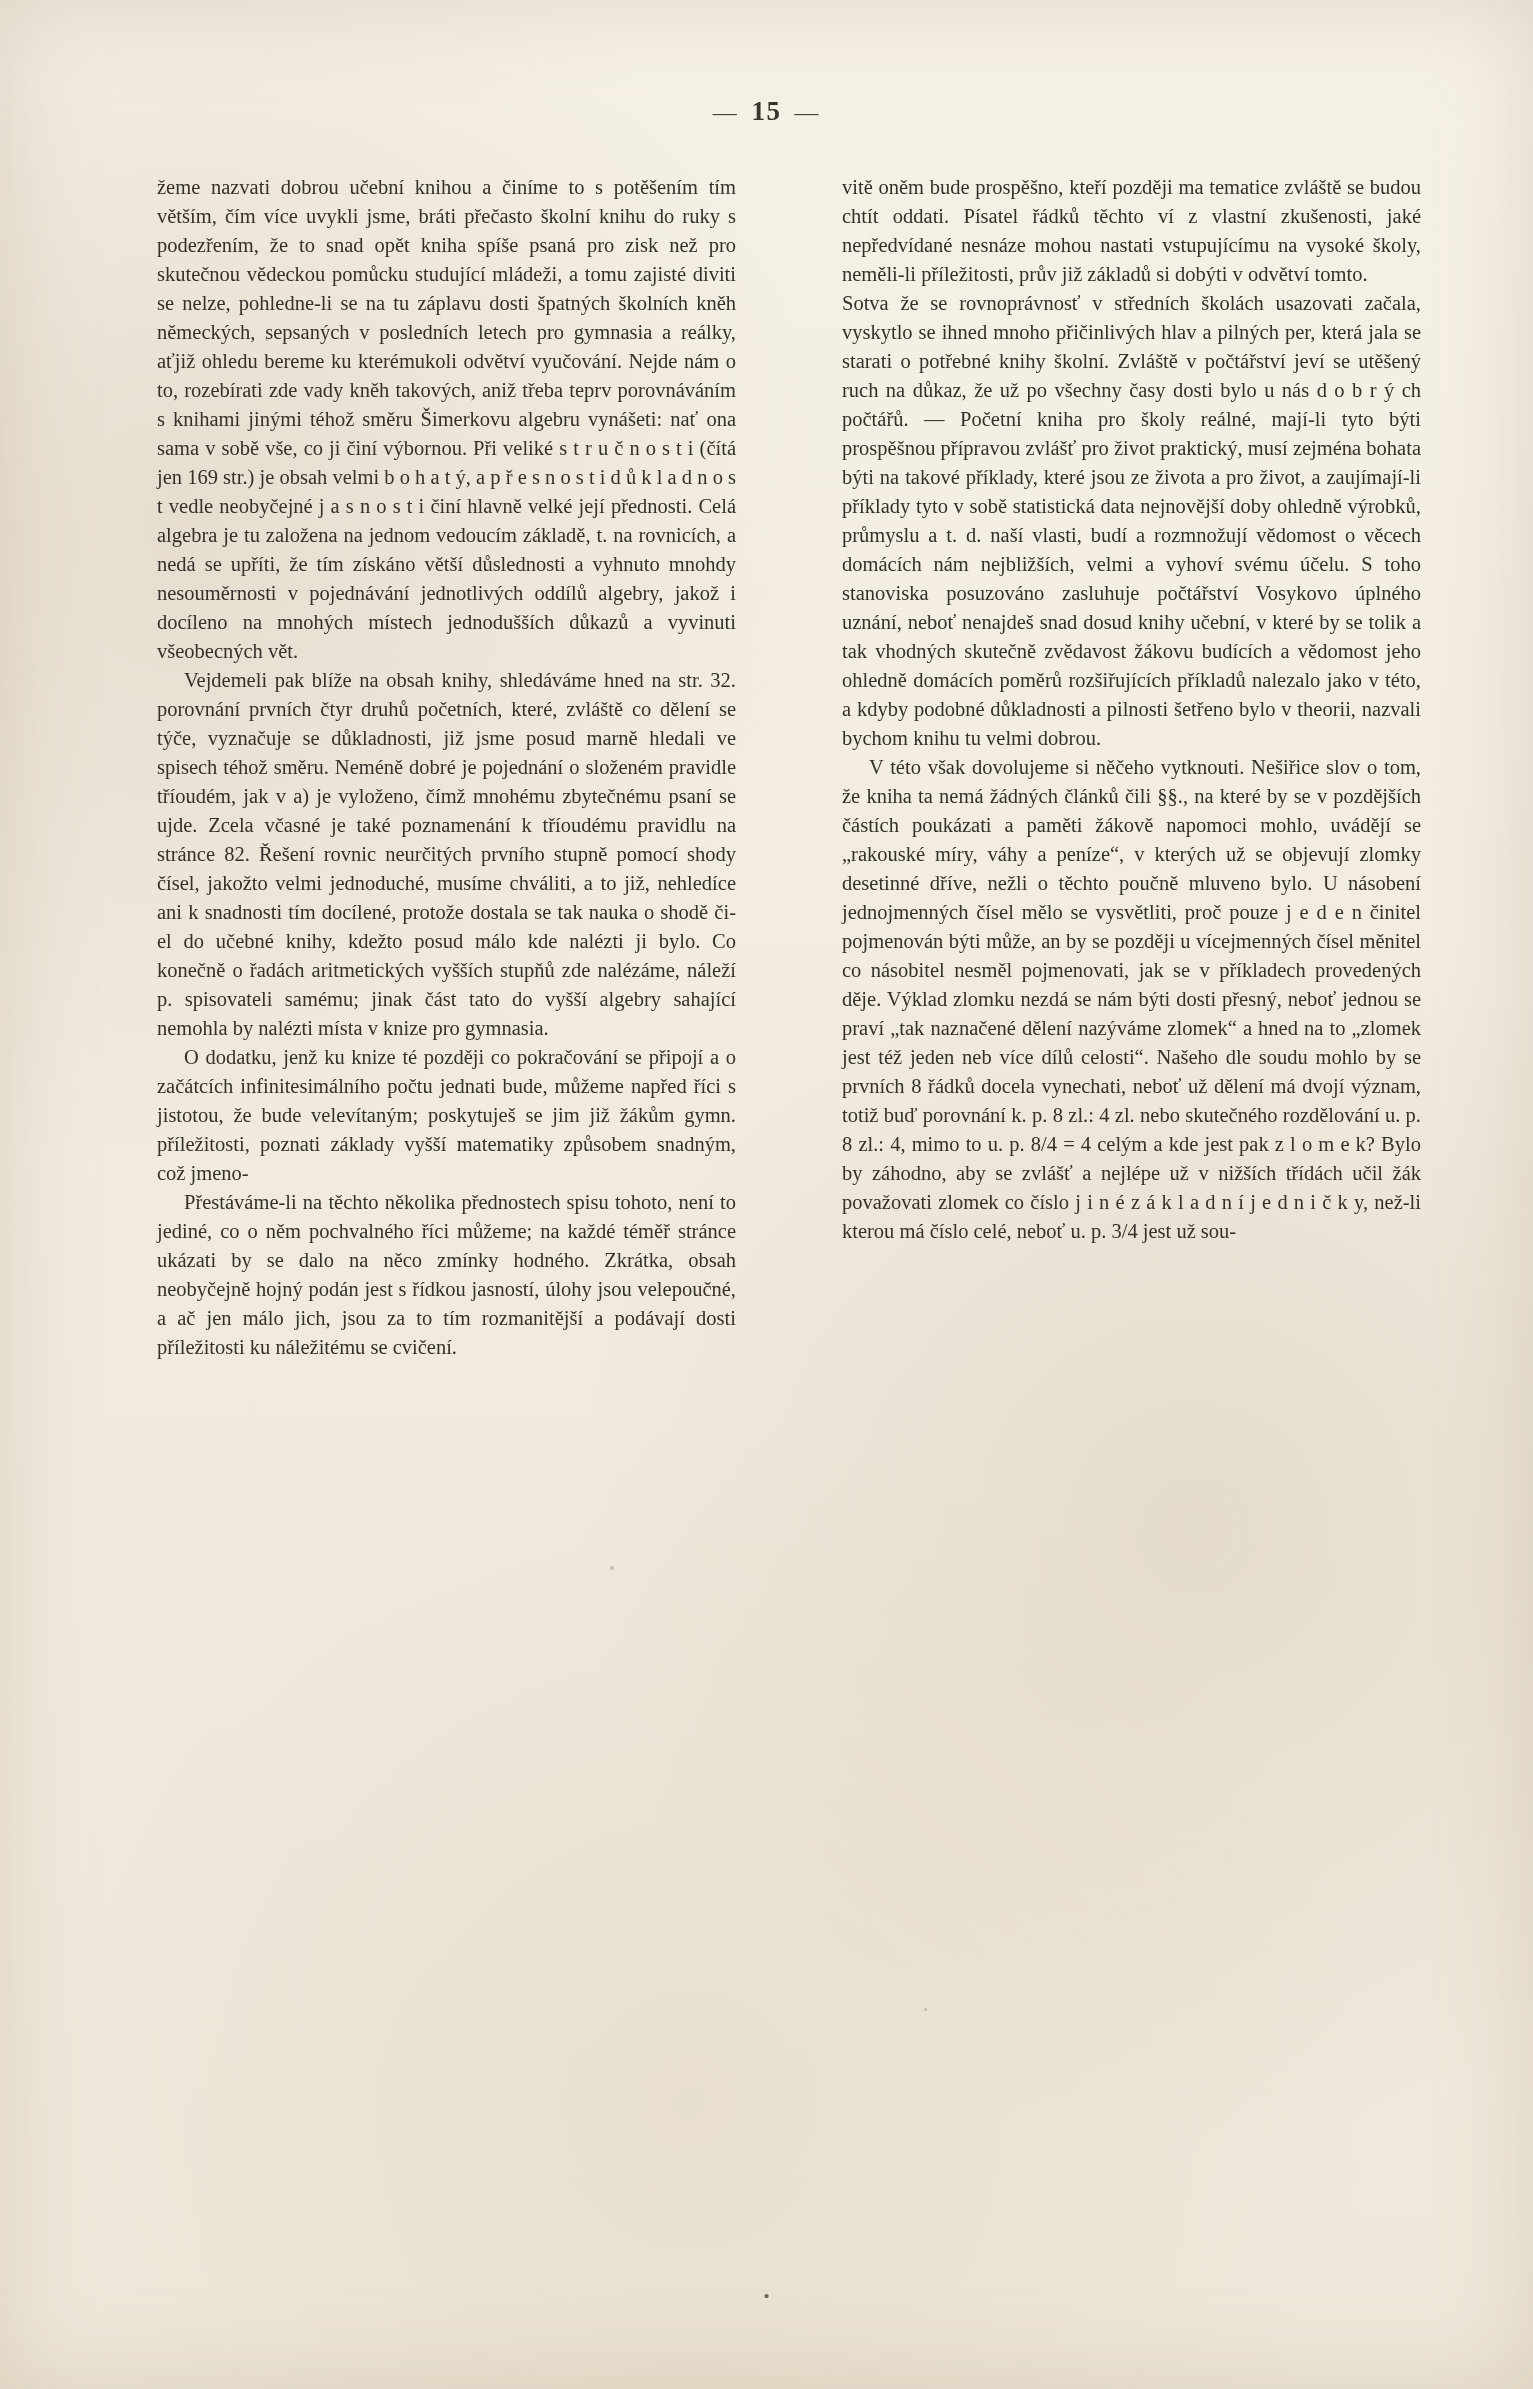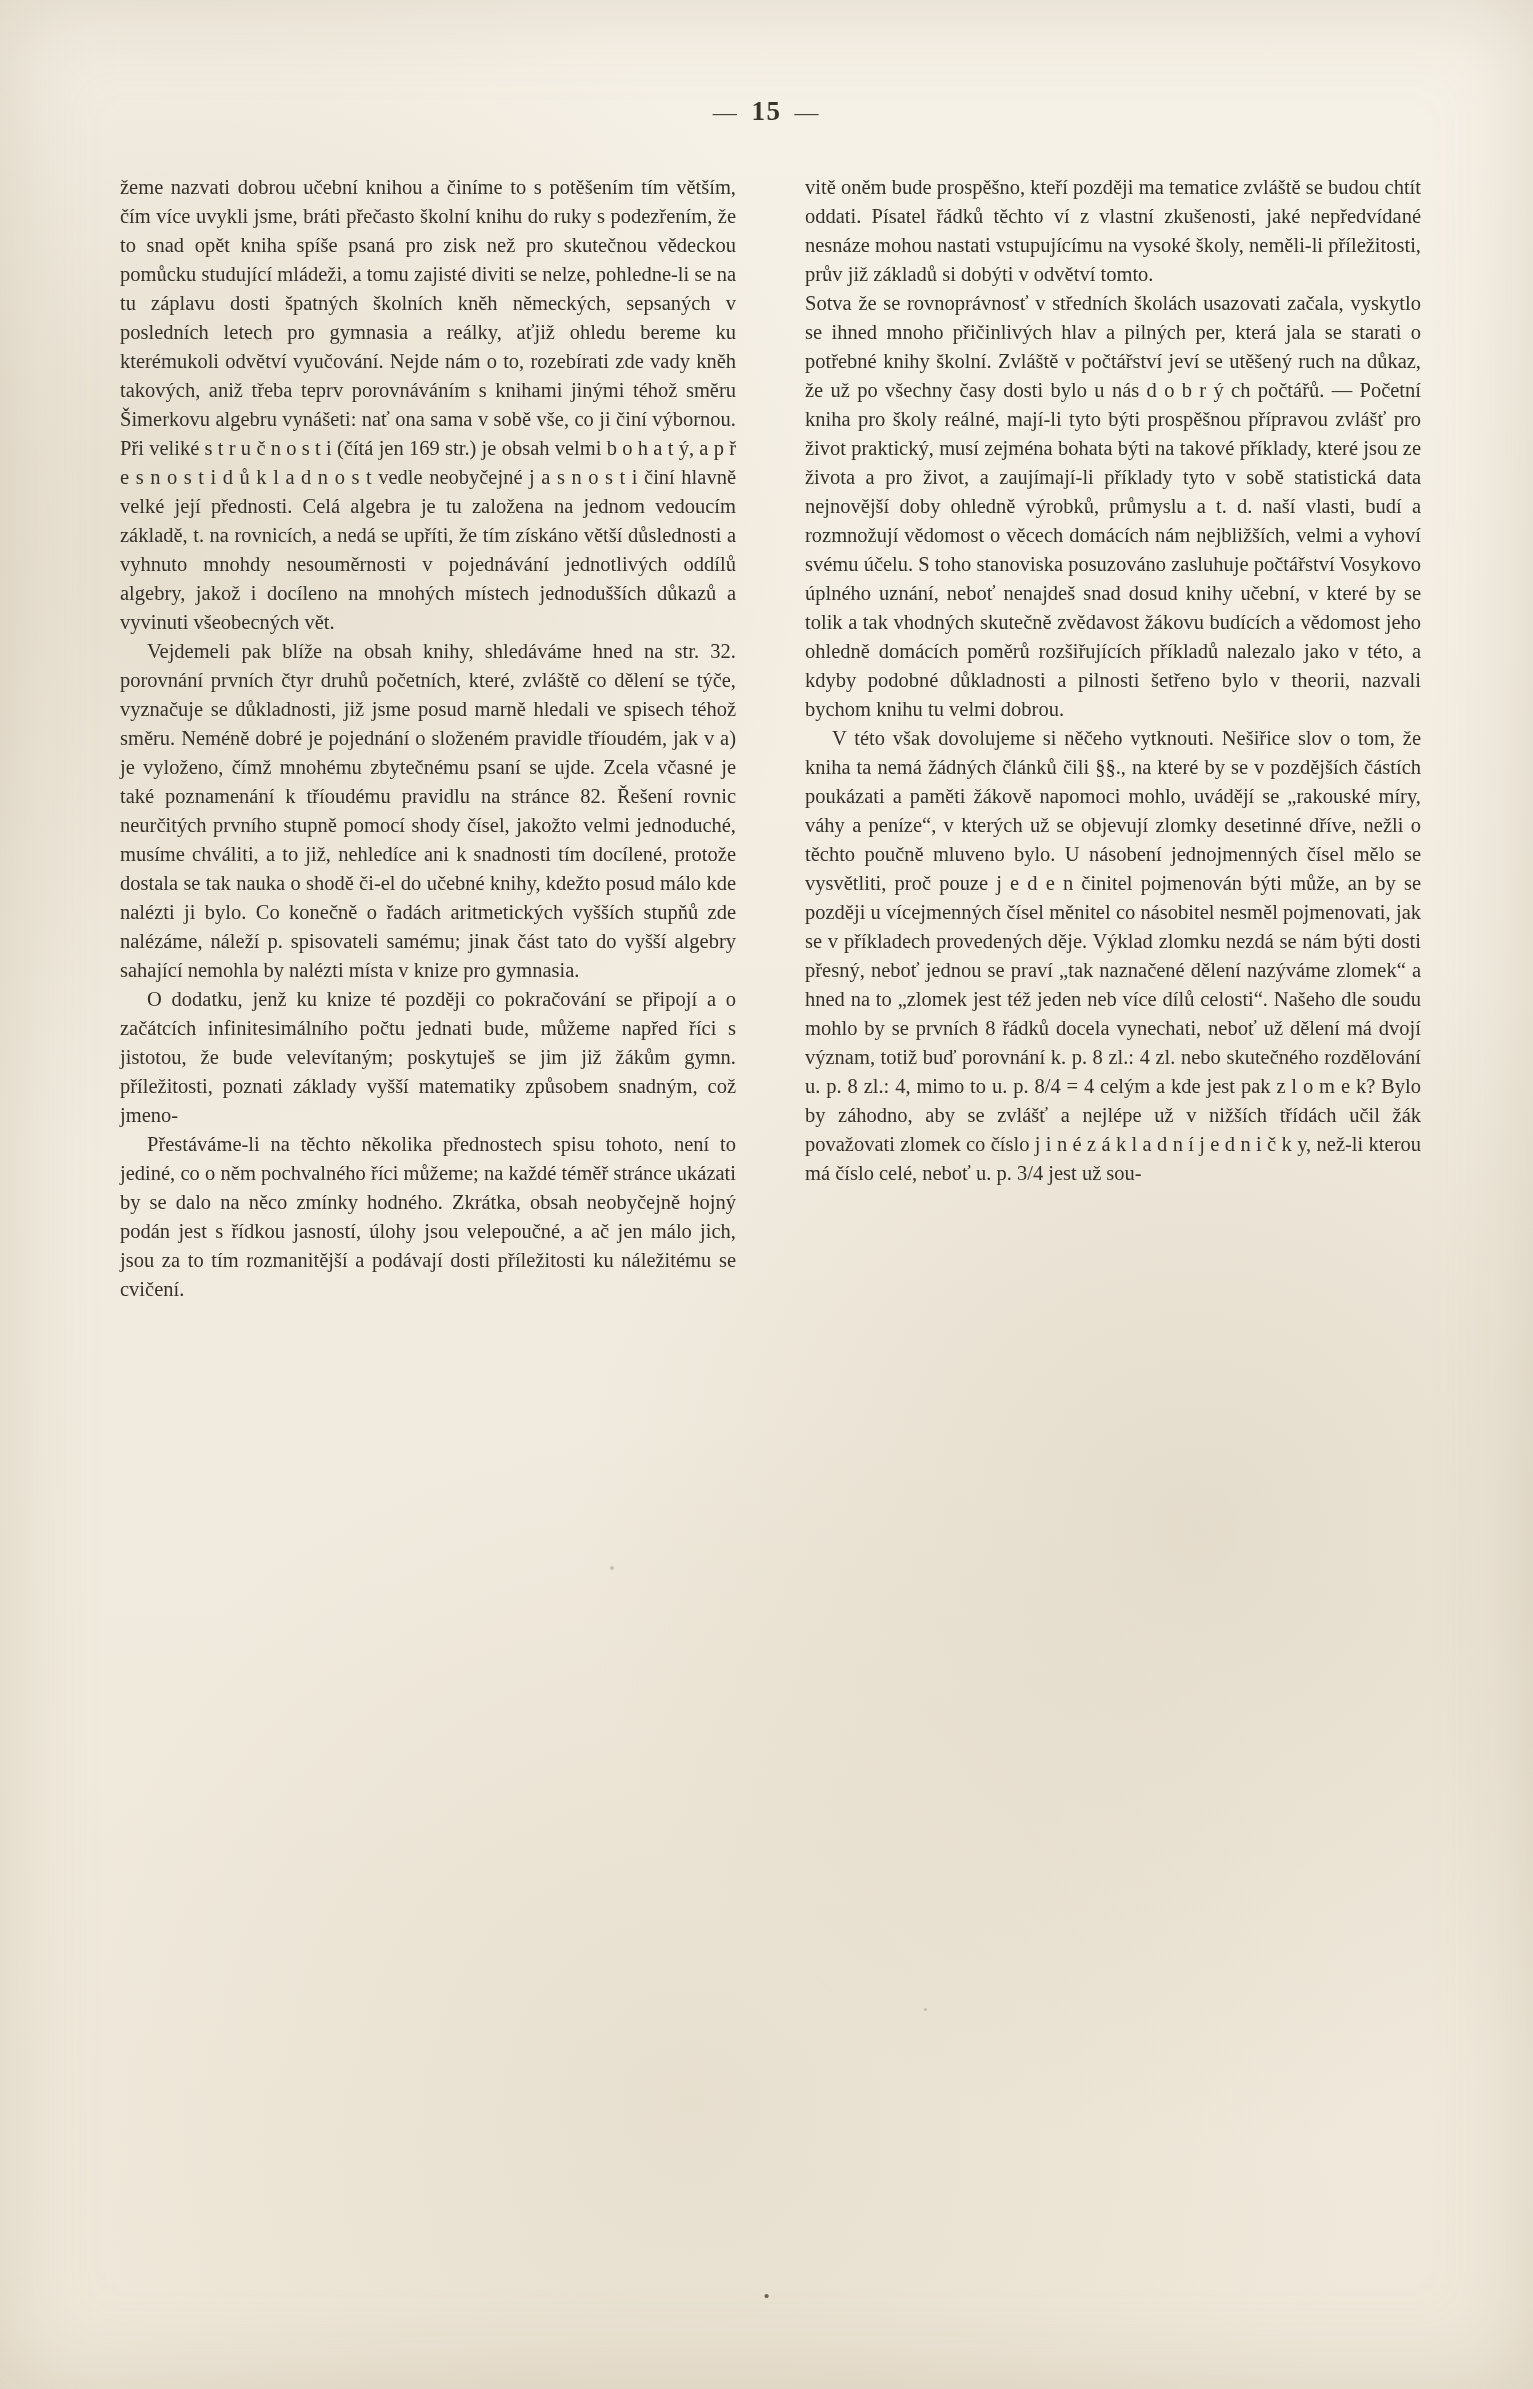--- a/index.html
+++ b/index.html
@@ -50,20 +50,21 @@
   .columns {
     position: absolute;
     top: 173px;
     left: 120px;
     width: 1301px;
     display: flex;
     gap: 69px;
   }
   .col {
     width: 616px;
+    margin-left: 37px;
   }
   .col p {
     margin: 0;
     font-size: 20.5px;
     line-height: 29px;
     text-align: justify;
     text-indent: 27px;
     color: #34302a;
     hyphens: manual;
   }

